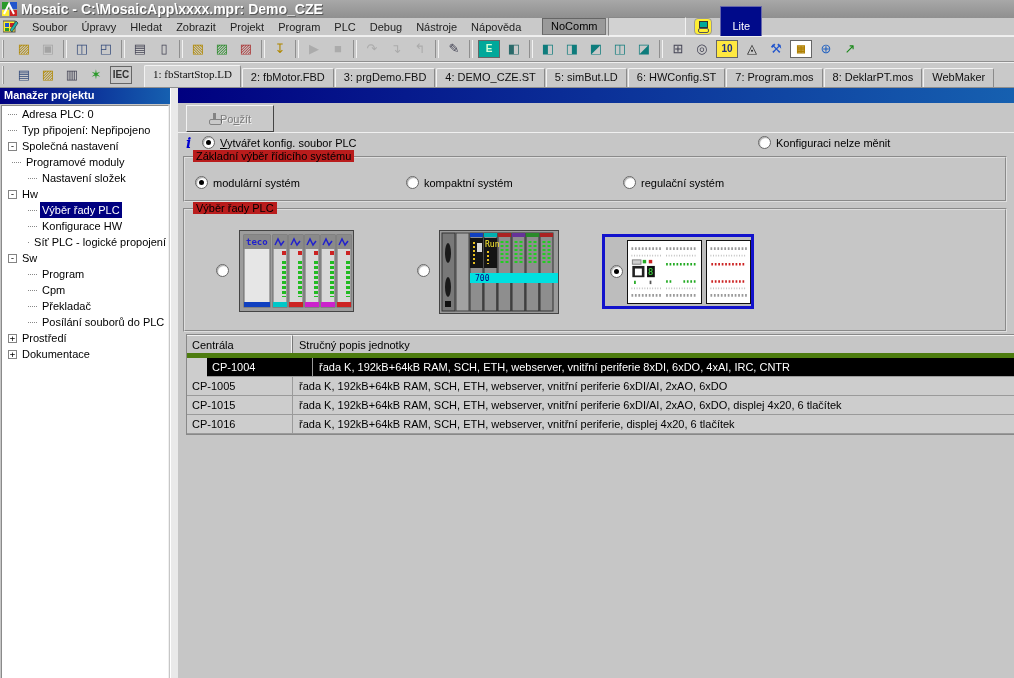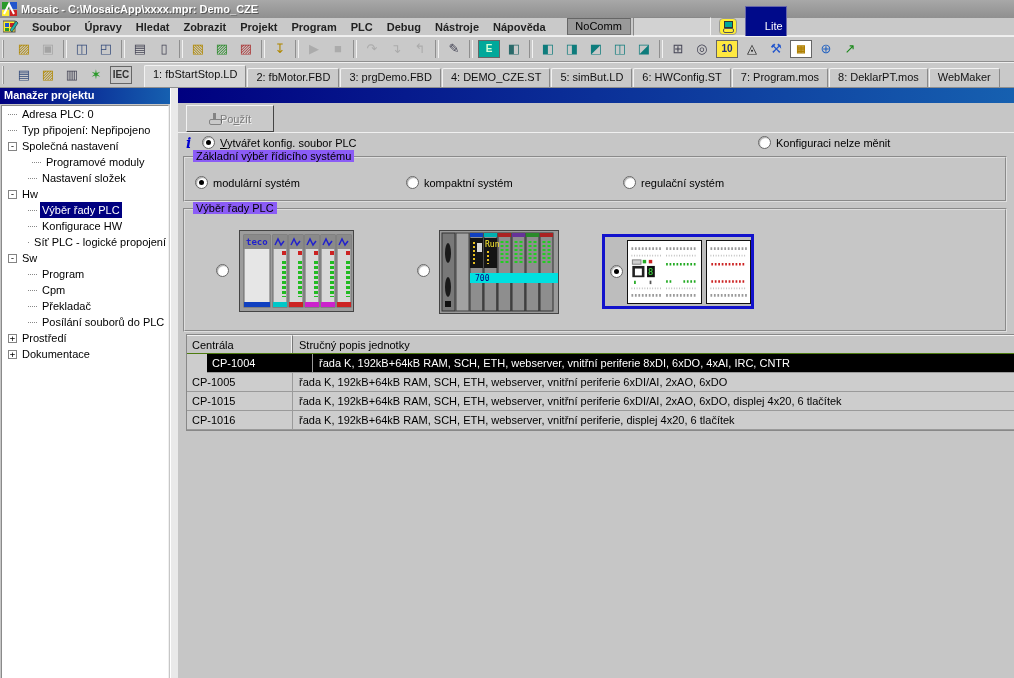--- a/index.html
+++ b/index.html
@@ -2,54 +2,54 @@
 <html><head>
 <meta charset="utf-8">
 <style>
   html,body{margin:0;padding:0;}
   body{width:1014px;height:678px;position:relative;overflow:hidden;
        font-family:"Liberation Sans", sans-serif;font-size:11px;color:#000;
        background:#c6c6c6;}
   
   .titlebar{position:absolute;left:0;top:0;width:1014px;height:18px;
     background:linear-gradient(to bottom,#a8a8a8,#8f8f8f);display:flex;align-items:center;gap:4px;padding-left:2px;box-sizing:border-box;}
-  .titlebar .apptitle{color:#fff;font-weight:bold;font-size:11px;text-shadow:1px 1px 0 #555;}
+  .titlebar .apptitle{color:#fff;font-weight:bold;font-size:14px;text-shadow:1px 1px 0 #555;}
   .appicon{width:15px;height:14px;position:relative;flex:0 0 auto;}
   
   .menubar{position:absolute;left:0;top:18px;width:1014px;height:18px;background:#c9c9c9;
     border-bottom:1px solid #eee;display:flex;align-items:center;box-sizing:border-box;}
   .menubar .logo{margin:0 6px 0 3px;}
   .menuitem{padding:2px 7px;color:#222;}
   .nocomm{margin-left:14px;width:62px;height:15px;background:#9a9a9a;border:1px solid #777;
     border-top-color:#666;border-left-color:#666;text-align:center;line-height:15px;color:#000;}
   .commfield{width:72px;height:15px;background:#d2d2d2;border:1px solid #888;
     border-bottom-color:#f2f2f2;border-right-color:#f2f2f2;margin-left:2px;}
   .keyico{width:16px;height:15px;background:#ffee33;border:1px solid #999;border-radius:4px;
     margin-left:8px;position:relative;}
   .keyico::before{content:"";position:absolute;left:4px;top:2px;width:7px;height:5px;background:#00a89a;border:1px solid #333;}
   .keyico::after{content:"";position:absolute;left:3px;top:9px;width:9px;height:3px;border:1px solid #555;border-radius:2px;}
   .litebadge{margin-left:8px;min-width:34px;height:15px;background:#000a8a;border:1px solid #66a;
-    color:#fff;text-align:right;line-height:15px;padding:12px 3px;}
+    color:#fff;text-align:center;line-height:15px;padding:12px 3px;}
   
   .toolbar{position:absolute;left:0;width:1014px;background:#c9c9c9;display:flex;align-items:center;
     border-top:1px solid #efefef;border-bottom:1px solid #8f8f8f;box-sizing:border-box;}
   .tb1{top:36px;height:26px;}
   .tb2{top:62px;height:26px;}
   .grip{width:5px;height:18px;border-left:2px ridge #e8e8e8;margin:0 3px 0 2px;}
   .tbico{width:22px;height:20px;display:flex;align-items:center;justify-content:center;
     font-size:13px;line-height:20px;flex:0 0 auto;border:1px solid transparent;}
   .tbico.boxed{width:20px;height:16px;margin:0 2px;border:1px solid #666;font-size:10px;font-weight:bold;}
   .tbico.disabled{opacity:.45;}
   .tbsep{width:2px;height:18px;border-left:1px solid #8f8f8f;border-right:1px solid #f2f2f2;margin:0 3px;}
   
   .tabstrip{display:flex;align-items:flex-end;height:24px;margin-left:10px;}
   .tab{background:#c9c9c9;border:1px solid #8a8a8a;border-top-color:#f2f2f2;border-left-color:#f2f2f2;
     border-bottom:none;padding:2px 8px 3px 8px;margin-right:1px;white-space:nowrap;color:#111;
     border-radius:2px 2px 0 0;height:13px;}
-  .tab.active{background:#d6d6d6;height:16px;font-weight:normal;}
+  .tab.active{background:#d6d6d6;height:16px;font-weight:normal;font-family:Liberation Serif, serif;}
   
   .leftpanel{position:absolute;left:0;top:88px;width:170px;height:590px;background:#c6c6c6;}
   .treeheader{height:16px;background:linear-gradient(to right,#000080,#1660b0);color:#fff;
     font-weight:bold;padding:1px 0 0 4px;box-sizing:border-box;}
   .treebox{position:absolute;left:1px;top:17px;width:166px;height:572px;background:#fff;
     border:1px solid #8a8a8a;border-bottom-color:#f0f0f0;border-right-color:#f0f0f0;overflow:hidden;}
   .treeitem{height:16px;line-height:16px;white-space:nowrap;display:flex;align-items:center;}
   .stub{display:inline-block;width:9px;border-top:1px dotted #888;margin:0 3px 0 0;}
   .expander{display:inline-block;width:9px;height:9px;box-sizing:border-box;border:1px solid #848484;
     background:#fff;font-size:9px;line-height:7px;text-align:center;margin-right:3px;flex:0 0 auto;font-family:"DejaVu Sans Mono",monospace;}
@@ -73,32 +73,32 @@
     font-style:italic;font-weight:bold;font-size:14px;}
   .radio{display:inline-block;width:11px;height:11px;border-radius:50%;background:#fff;
     border:1px solid #666;box-shadow:inset 1px 1px 1px #aaa;position:relative;vertical-align:-2px;flex:0 0 auto;}
   .radio.checked::after{content:"";position:absolute;left:3px;top:3px;width:5px;height:5px;border-radius:50%;background:#000;}
   .radiolabel{margin-left:5px;}
   .ctl{position:absolute;display:flex;align-items:center;}
   
   .groupbox{position:absolute;left:5px;width:824px;border:2px groove #dedede;box-sizing:border-box;}
   .gb1{top:68px;height:46px;}
   .gb2{top:120px;height:124px;}
-  .gblegend{position:absolute;left:8px;top:-8px;background:#8b5cf6;padding:0 3px;}
+  .gblegend{position:absolute;left:8px;top:-8px;background:#b91c1c;padding:0 3px;}
   
   .plcimg{position:absolute;border:1px solid #444;}
   .opt3box{position:absolute;left:417px;top:24px;width:152px;height:75px;background:#bdbdbd;
     border:3px solid #1212cc;box-sizing:border-box;display:flex;align-items:center;gap:4px;padding-left:5px;}
   
   .cputable{position:absolute;left:8px;top:246px;width:828px;border:1px solid #888;
     border-right:none;box-sizing:border-box;background:#cdcdcd;}
   .trow{display:flex;height:18px;line-height:18px;border-bottom:1px solid #9a9a9a;}
   .trow .c1{width:100px;flex:0 0 auto;padding-left:5px;border-right:1px solid #9a9a9a;overflow:hidden;white-space:nowrap;}
   .trow .c2{flex:1;padding-left:6px;overflow:hidden;white-space:nowrap;}
-  .thead{background:#c6c6c6;border-bottom:1px solid #4d7c0f;}
+  .thead{background:#c6c6c6;border-bottom:5px solid #4d7c0f;}
   .thead .c1,.thead .c2{border-top:1px solid #f2f2f2;}
   .thead .c1{border-right:1px solid #777;box-shadow:inset -1px 0 0 #f2f2f2;}
   .trow.selected{background:#000000;color:#fff;margin-left:20px;}
 </style>
 </head>
 <body>
 
 <div class="titlebar">
   <svg class="appicon" viewBox="0 0 15 14">
     <rect x="0" y="0" width="7" height="7" fill="#2a9a2a"></rect>
@@ -111,21 +111,21 @@
 </div>
 
 <div class="menubar">
   <svg class="logo" width="16" height="15" viewBox="0 0 16 15">
     <rect x="0" y="2" width="12" height="11" fill="#ffee33" stroke="#555"></rect>
     <rect x="2" y="4" width="4" height="4" fill="#2255cc"></rect>
       <rect x="7" y="4" width="4" height="4" fill="#cc2222"></rect>
     <rect x="2" y="9" width="4" height="3" fill="#2a9a2a"></rect>
     <path d="M9 13 L15 4 L13 2 L7 11 Z" fill="#20b2aa" stroke="#333" stroke-width="0.7"></path>
   </svg>
-  <div id="menu-items" style="display: flex; font-weight: bold;">
+  <div id="menu-items" style="display: flex;">
       <span class="menuitem">Soubor</span>
       <span class="menuitem">Úpravy</span>
       <span class="menuitem">Hledat</span>
       <span class="menuitem">Zobrazit</span>
       <span class="menuitem">Projekt</span>
       <span class="menuitem">Program</span>
       <span class="menuitem">PLC</span>
       <span class="menuitem">Debug</span>
       <span class="menuitem">Nástroje</span>
       <span class="menuitem">Nápověda</span>
@@ -213,21 +213,21 @@
         <span class="treelabel">Adresa PLC: 0</span>
       </div>
       <div class="treeitem" style="padding-left: 6px;">
         <span class="stub"></span>
         <span class="treelabel">Typ připojení: Nepřipojeno</span>
       </div>
       <div class="treeitem" style="padding-left: 6px;">
         <span class="expander">-</span>
         <span class="treelabel">Společná nastavení</span>
       </div>
-      <div class="treeitem" style="padding-left: 30px;">
+      <div class="treeitem" style="padding-left: 10px;">
         <span class="stub"></span>
         <span class="treelabel">Programové moduly</span>
       </div>
       <div class="treeitem" style="padding-left: 26px;">
         <span class="stub"></span>
         <span class="treelabel">Nastavení složek</span>
       </div>
       <div class="treeitem" style="padding-left: 6px;">
         <span class="expander">-</span>
         <span class="treelabel">Hw</span>

